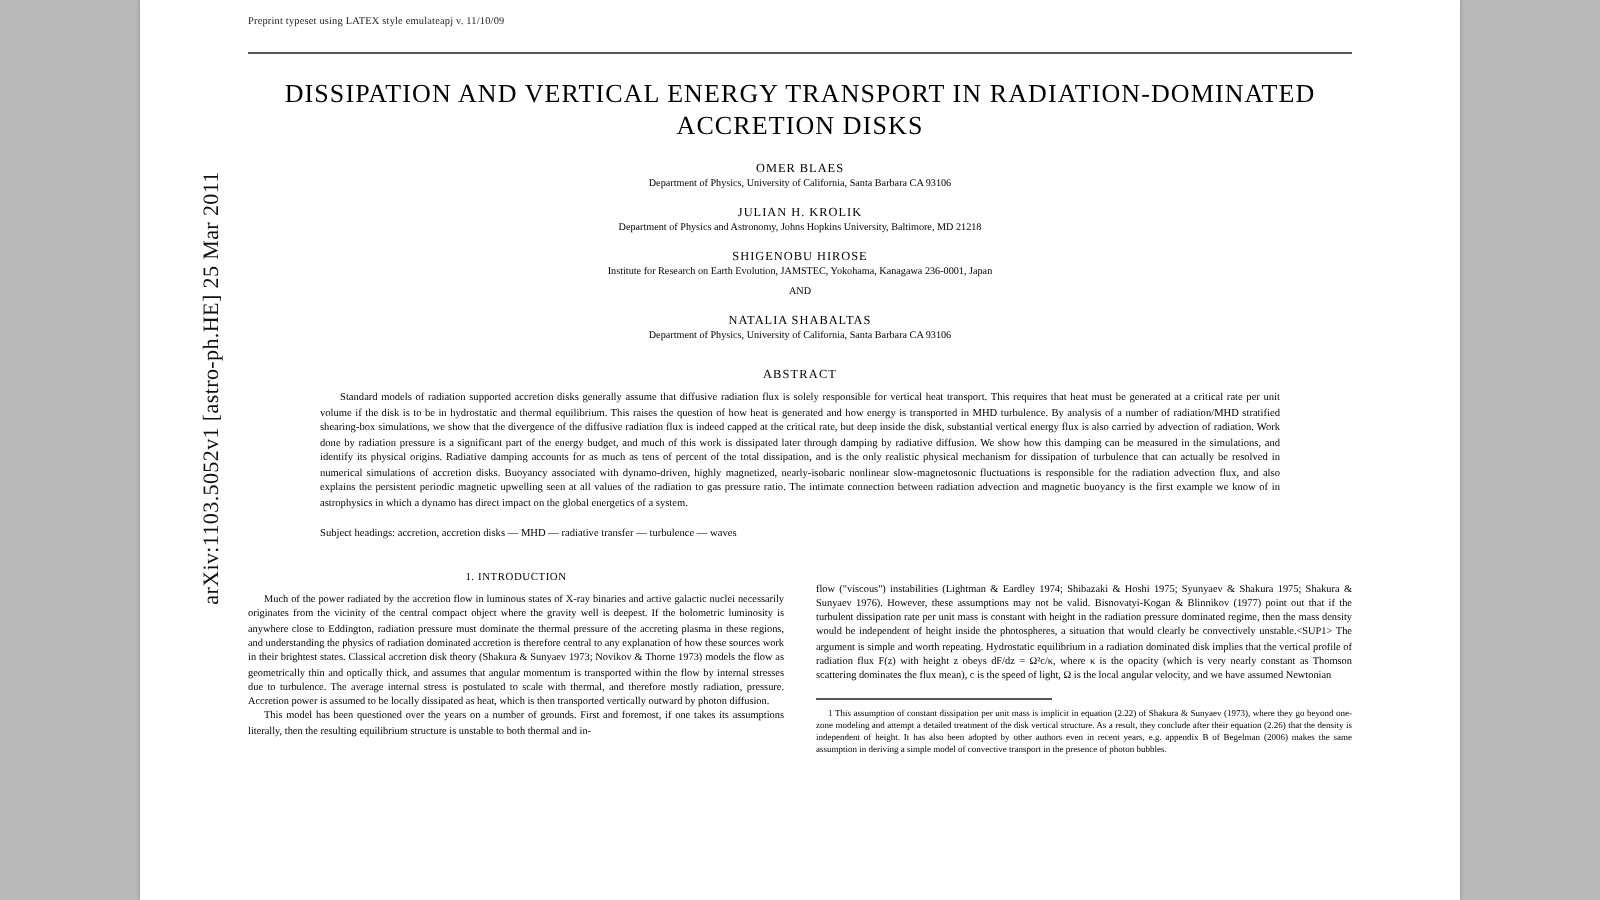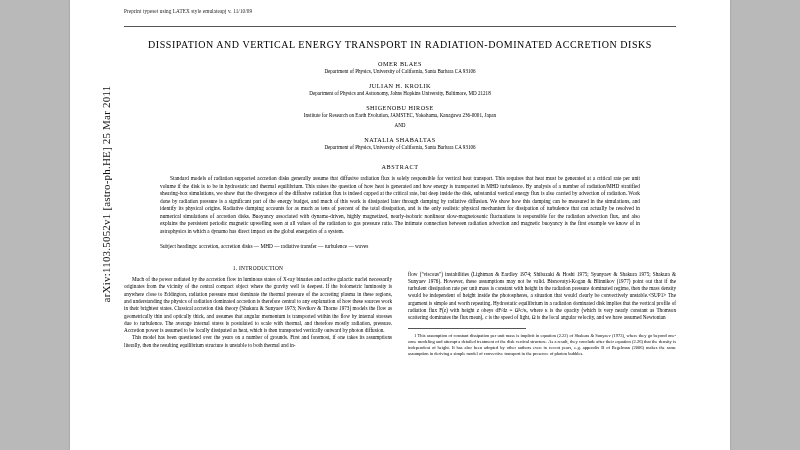--- a/index.html
+++ b/index.html
@@ -40,21 +40,21 @@
     letter-spacing:.1px;
     margin:0 0 12px 0;
     text-align:left;
   }
   .rule{
     border-top:0.6px solid #555;
     margin:0 0 12px 0;
   }
   .title{
     text-align:center;
-    font-size:10px;
+    font-size:13px;
     letter-spacing:.55px;
     margin:0 0 10px 0;
     color:#000;
   }
   .author{
     text-align:center;
     font-size:6.2px;
     letter-spacing:.5px;
     margin:8px 0 1px 0;
     color:#000;

